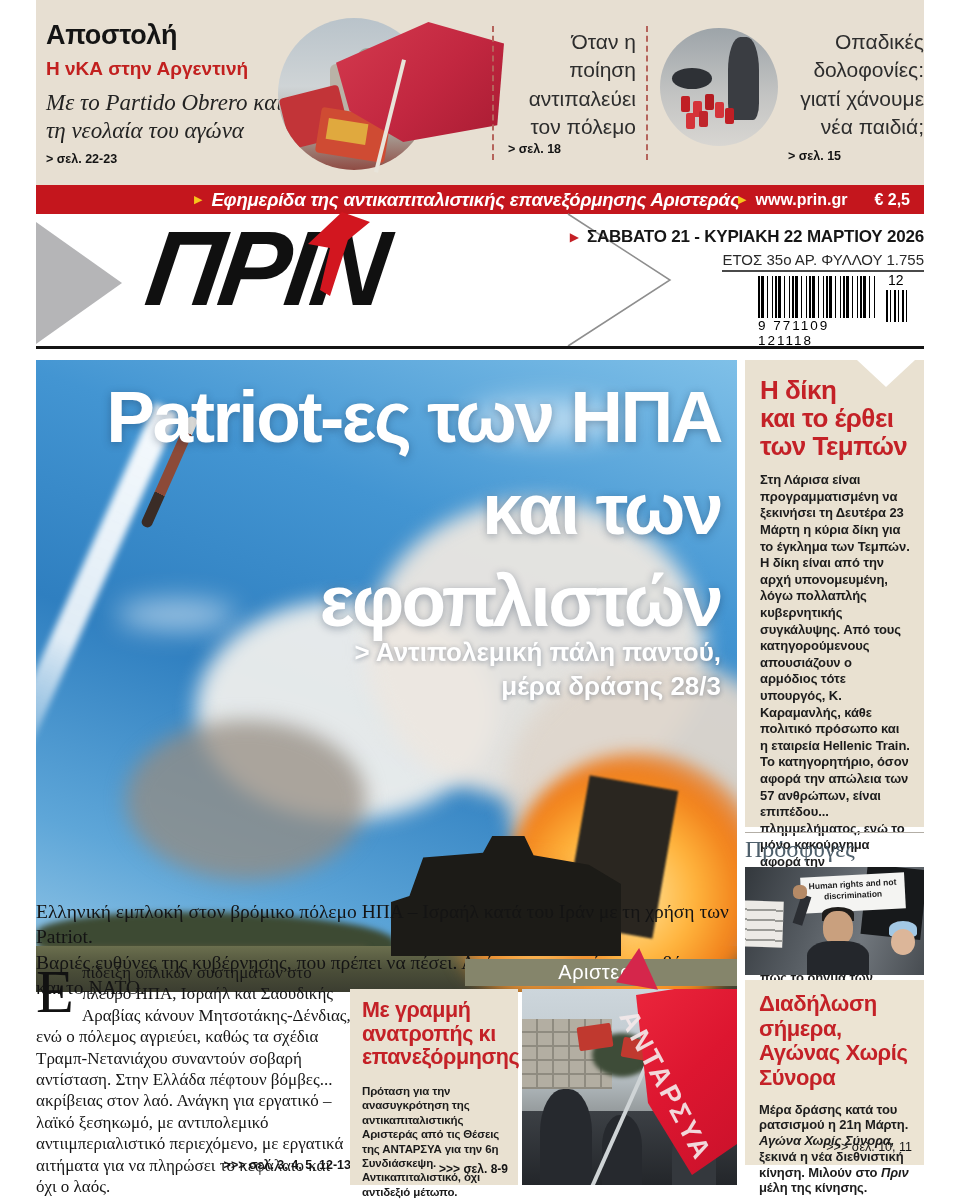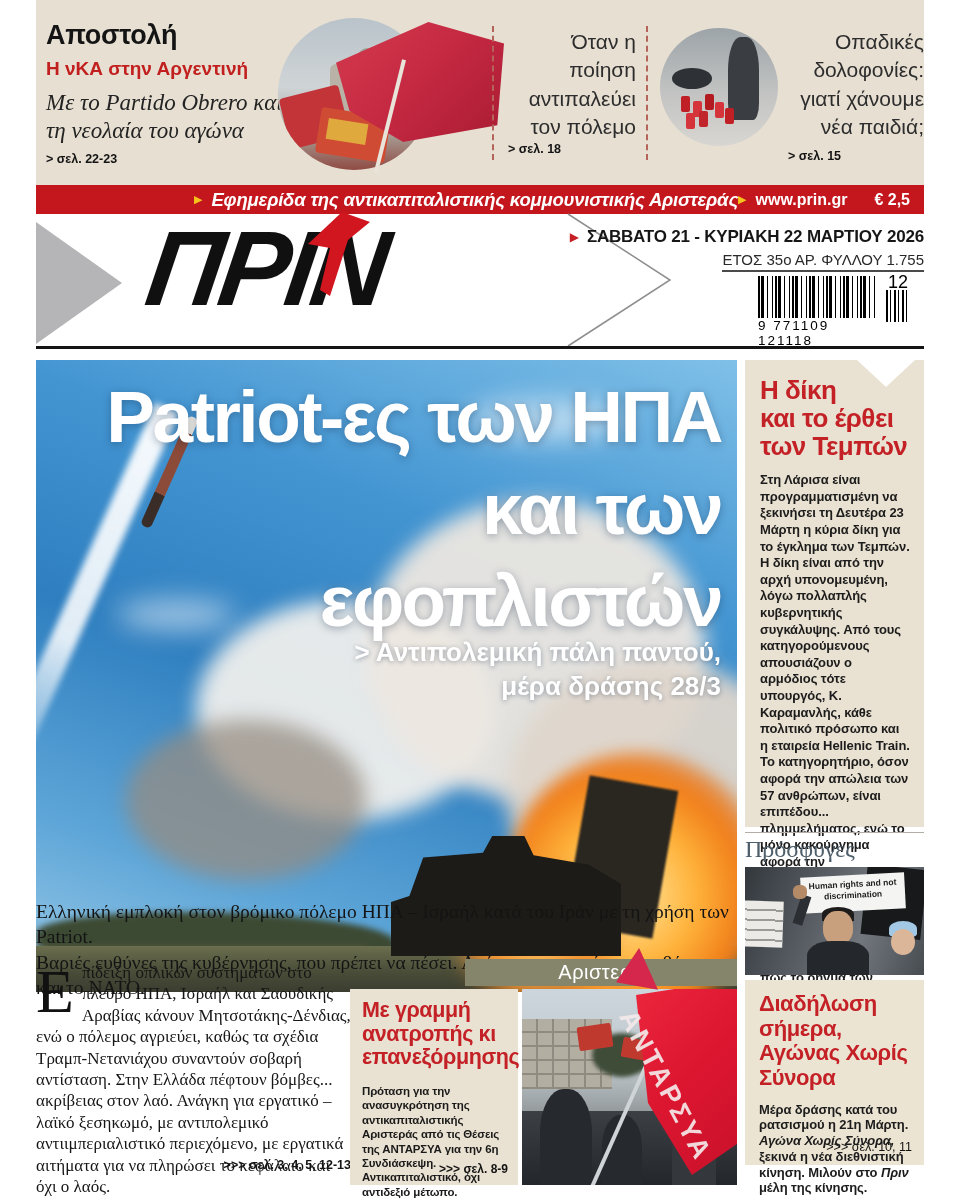--- a/index.html
+++ b/index.html
@@ -57,21 +57,21 @@
   .mh-date{right:0;top:13px;display:flex;align-items:center;gap:8px;}
   .mh-date .arr{color:#c42026;font-size:12px;line-height:1;}
   .mh-date .txt{font-size:17px;font-weight:800;color:#161616;letter-spacing:-.2px;}
   .mh-issue{right:0;top:37px;font-size:15px;font-weight:500;color:#2a2a2a;border-bottom:2px solid #4a4a4a;padding-bottom:2px;}
   .barcode{right:16px;top:60px;width:150px;height:64px;background:#fff;}
   .bc-bars{position:absolute;left:0;top:2px;width:118px;height:46px;
      background:repeating-linear-gradient(90deg,#000 0 2px,#fff 2px 3px,#000 3px 6px,#fff 6px 9px,#000 9px 10px,#fff 10px 14px,#000 14px 15px,#fff 15px 17px);}
   .bc-digits{position:absolute;left:0;top:44px;width:126px;background:#fff;font-size:13.5px;font-weight:500;letter-spacing:2px;color:#000;}
   .bc-addon-bars{position:absolute;left:128px;top:16px;width:22px;height:32px;
      background:repeating-linear-gradient(90deg,#000 0 2px,#fff 2px 4px,#000 4px 5px,#fff 5px 8px);}
-  .bc-addon{position:absolute;left:130px;top:-2px;font-size:18px;font-weight:500;color:#000;}
+  .bc-addon{position:absolute;left:130px;top:-2px;font-size:14px;font-weight:500;color:#000;}
   .rule{left:36px;top:346px;width:888px;height:3px;background:#141414;}
 
   
   .hero{left:36px;top:360px;width:701px;height:632px;overflow:hidden;
         background:linear-gradient(200deg,#7fc0e8 0%,#4395d2 30%,#2f7fc0 55%,#5ea6d8 80%,#9ccbe8 100%);}
   .cloud{position:absolute;background:rgba(255,255,255,.55);border-radius:50%;filter:blur(14px);}
   .smoke{position:absolute;border-radius:50%;filter:blur(10px);}
   .trail{position:absolute;left:118px;top:48px;width:26px;height:420px;transform:rotate(24deg);transform-origin:top center;
          background:linear-gradient(180deg,rgba(255,255,255,.95),rgba(255,255,255,.85) 60%,rgba(255,255,255,0));filter:blur(3px);}
   .missile{position:absolute;left:128px;top:52px;width:11px;height:120px;transform:rotate(24deg);
@@ -199,21 +199,21 @@
 
     <div class="abs t3">
       <div class="tz-title">Οπαδικές δολοφονίες: γιατί χάνουμε νέα παιδιά;</div>
       <div class="pageref-sm">&gt; σελ. 15</div>
     </div>
   </div>
 
   <div class="abs banner">
     <div class="abs banner-tagline">
       <span class="yarrow">▶</span>
-      <span class="txt">Εφημερίδα της αντικαπιταλιστικής κομμουνιστικής Αριστεράς</span>
+      <span class="txt">Εφημερίδα της αντικαπιταλιστικής επανεξόρμησης Αριστεράς</span>
     </div>
     <div class="abs banner-right">
       <span class="yarrow">▶</span>
       <span class="site">www.prin.gr</span>
       <span class="price">€ 2,5</span>
     </div>
   </div>
 
   <div class="abs masthead">
     <div class="abs gray-tri"></div>

